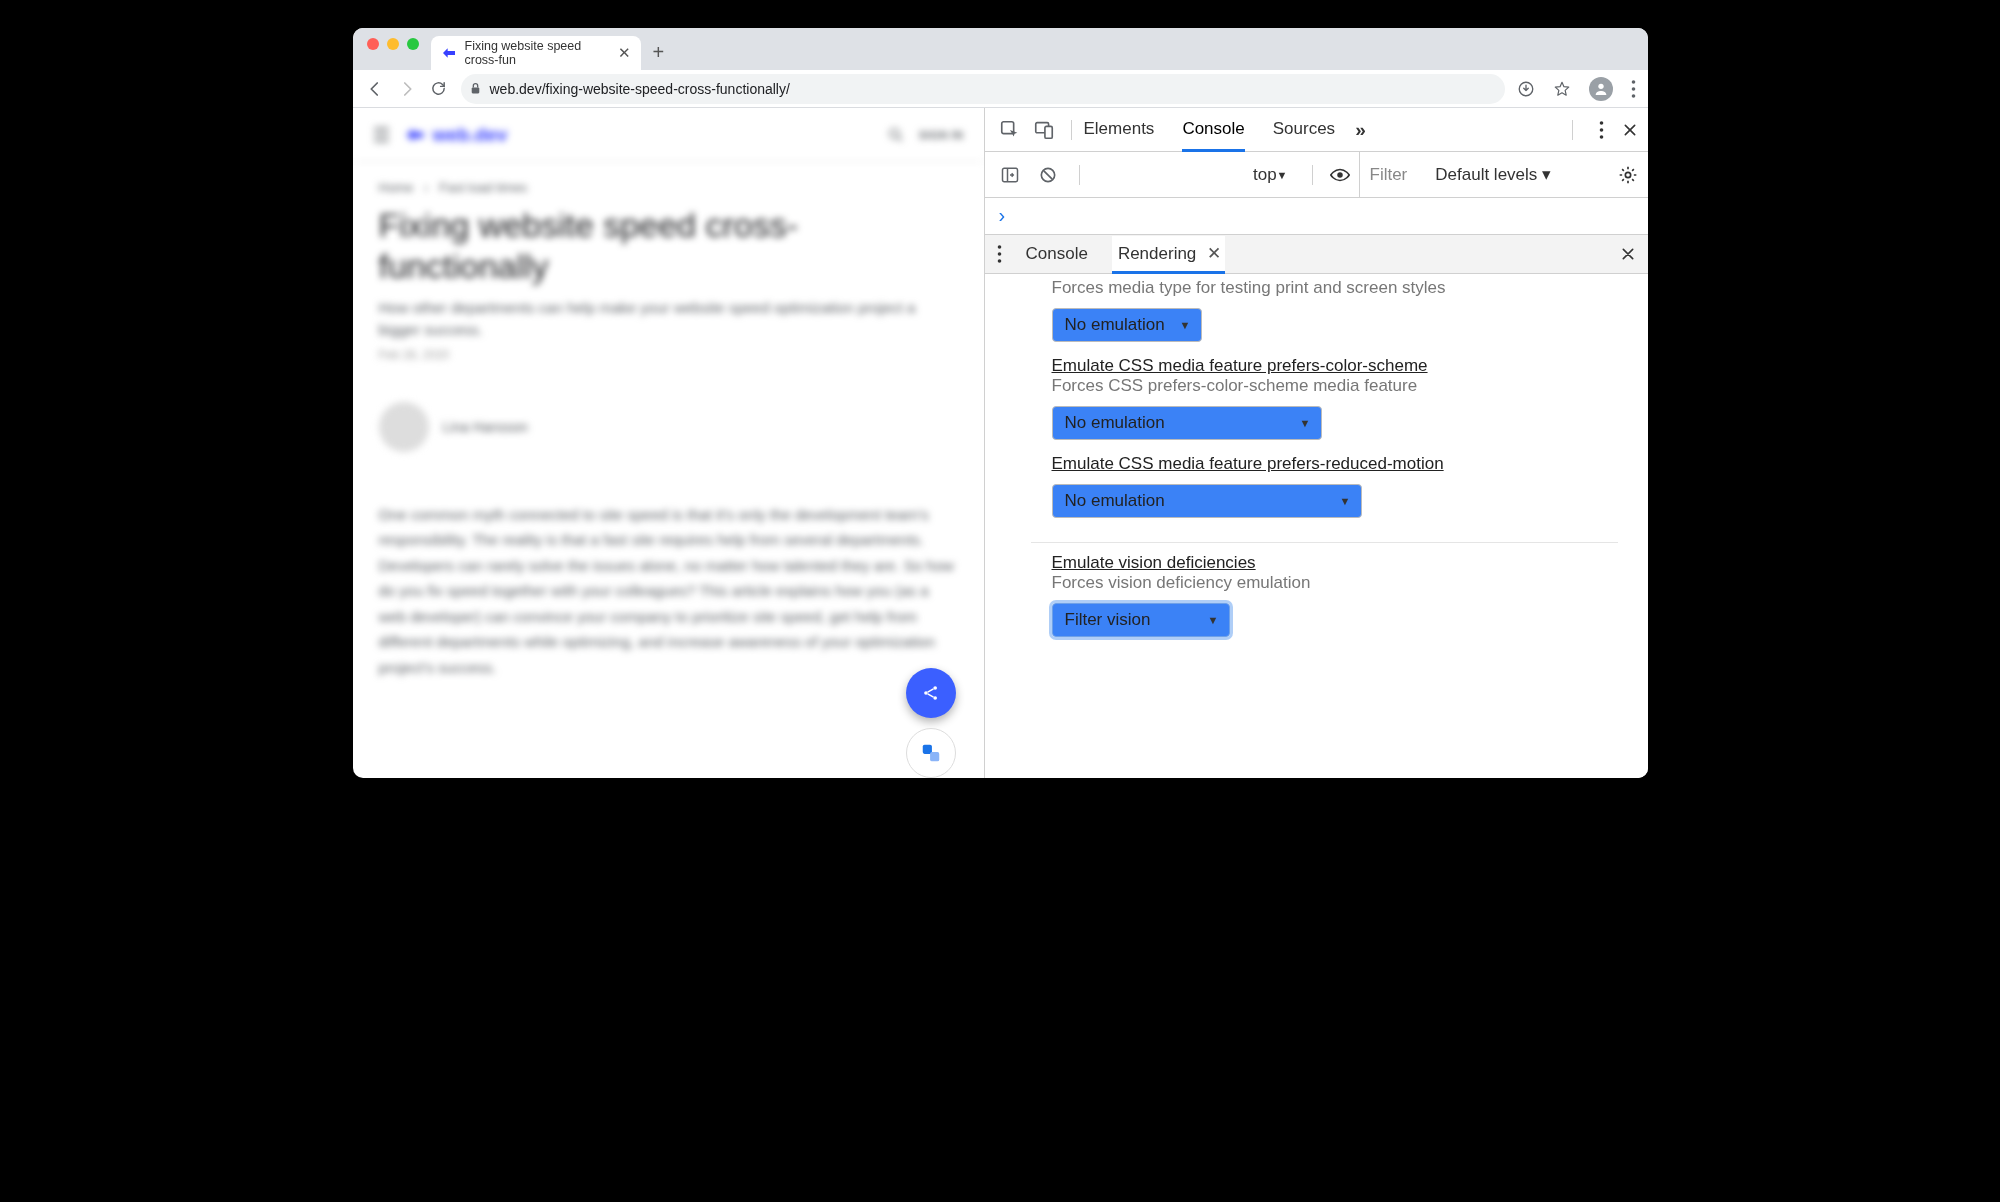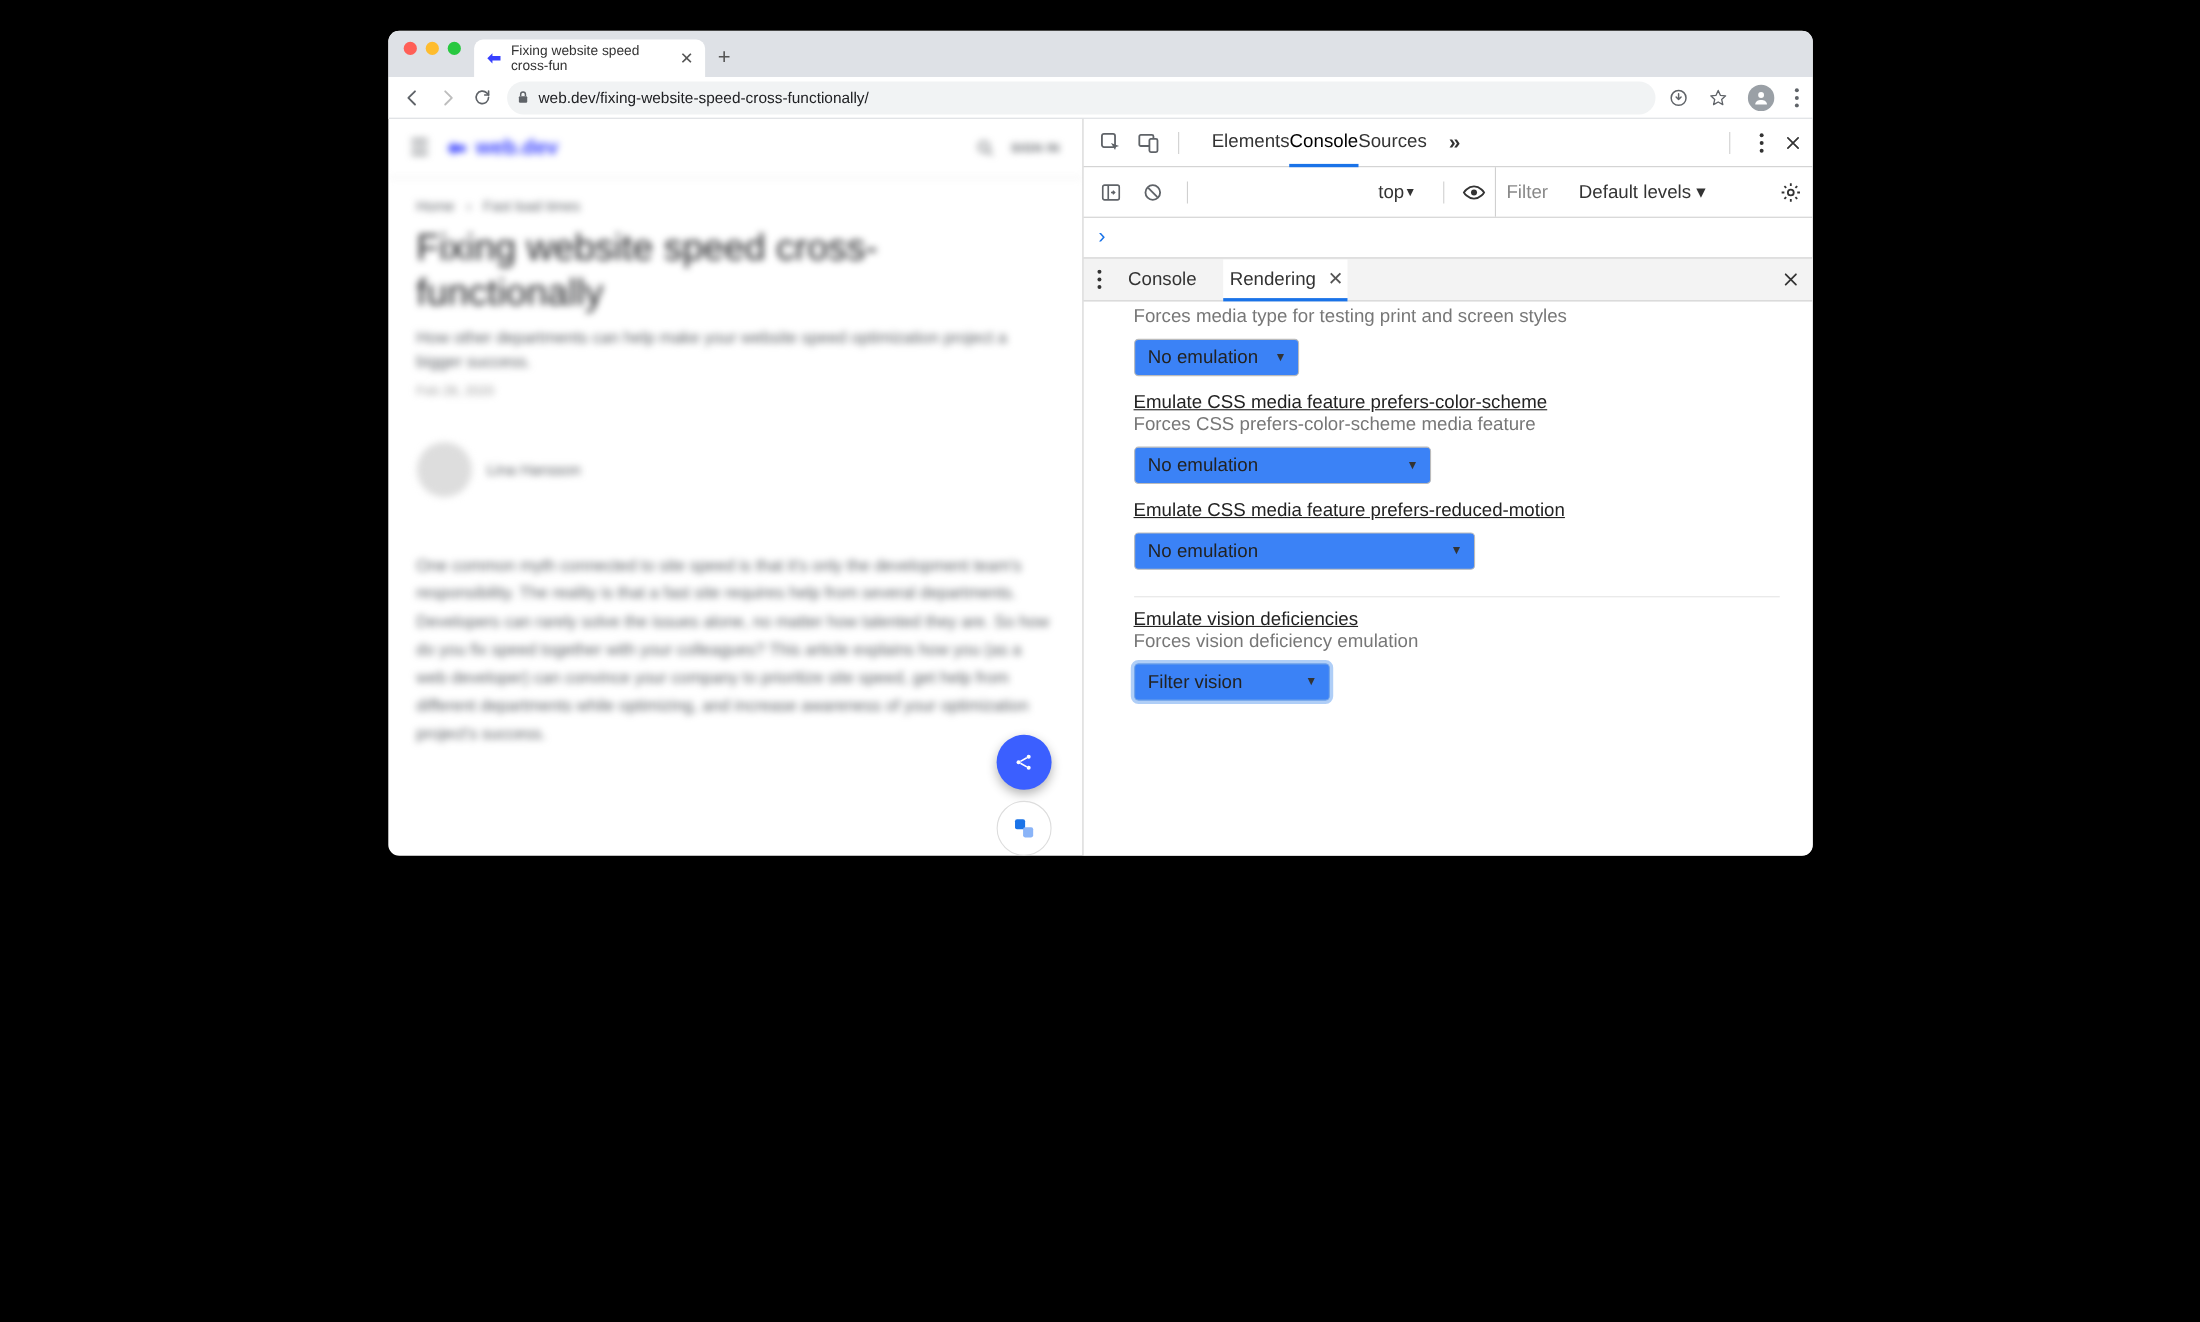--- a/index.html
+++ b/index.html
@@ -72,41 +72,41 @@
 .author .nm { font-size:14px; color:#5f6368;}
 .body-text { padding:50px 26px 30px; font-size:15px; color:#5f6368; line-height:1.7;}
 .fab { position:absolute; right:28px; bottom:60px; width:50px;height:50px;border-radius:50%; background:#3b5fff; display:flex;align-items:center;justify-content:center;color:#fff; font-size:20px; box-shadow:0 4px 10px rgba(0,0,0,.3);}
 .fab2 { position:absolute; right:28px; bottom:0px; width:50px;height:50px;border-radius:50%; background:#fff; border:1px solid #ddd; display:flex;align-items:center;justify-content:center;color:#1a73e8;}
 
 
 .devtools { flex:1; display:flex; flex-direction:column; background:#fff; }
 .dt-top { height:44px; border-bottom:1px solid #d0d0d0; display:flex; align-items:center; padding:0 10px; gap:4px;}
 .dt-ic { width:30px; display:flex; justify-content:center; color:#5f6368; }
 .dt-sep { width:1px; height:20px; background:#d0d0d0; margin:0 8px;}
-.dt-tabs { display:flex; margin-left:18px; font-size:17px; color:#333;}
+.dt-tabs { display:flex; gap:28px; font-size:17px; color:#333;}
 .dt-tab { padding:10px 0 10px; cursor:pointer;}
 .dt-tab.act { color:#000; border-bottom:3px solid #1a73e8; margin-bottom:-2px;}
 .dt-more { margin-left:16px; color:#333; font-size:19px; font-weight:700;}
 .dt-right { margin-left:auto; display:flex; gap:18px; color:#333; align-items:center;}
 .dt-console-bar { height:46px; border-bottom:1px solid #d0d0d0; display:flex; align-items:center; padding:0 10px; gap:8px;}
 .ctx { flex:0 0 200px; height:30px; border:none; padding:0 8px; font-size:17px; color:#333; display:flex; align-items:center; justify-content:flex-end;}
 .eye { color:#333;}
 .filt { border-left:1px solid #d0d0d0; height:100%; display:flex; align-items:center; padding:0 10px; color:#888; font-size:17px;}
 .levels { padding-left:10px; font-size:17px; color:#333;}
 .gear { margin-left:auto; color:#333; font-size:19px;}
 .dt-consolearea { height:36px; padding:6px 14px;}
 .prompt { color:#1a73e8; font-size:20px;}
 .drawer-tabs { height:40px; border-top:1px solid #d0d0d0; border-bottom:1px solid #d0d0d0; background:#f3f3f3; display:flex; align-items:center; gap:24px; padding:0 12px; font-size:17px;}
 .drawer-tabs .ddots { color:#333;}
 .dtt { cursor:pointer; color:#333; padding:7px 0;}
 .dtt.act { border-bottom:3px solid #1a73e8; margin-bottom:-2px; background:#fff; padding-left:6px; padding-right:4px;}
 .dtt .dx { margin-left:6px; color:#555;}
 .drawer-close { margin-left:auto; color:#333; font-size:19px;}
 .drawer-body { flex:1; overflow-y:auto; padding:4px 30px 30px 46px; }
-.section { padding:14px 0 0;}
+.section { padding:14px 0 0;margin-left:21px;}
 .sec-title { font-size:17px; color:#222;text-decoration:underline;}
 .sec-desc { font-size:17px; color:#777; margin-top:0px;}
 .sel { margin-top:10px; display:inline-flex; align-items:center; justify-content:space-between; border:1px solid #bbb; border-radius:4px; height:34px; padding:0 10px 0 12px; font-size:17px; color:#222; background:#3b82f6; min-width:150px;}
 .sel.md { width:270px;}
 .sel.md2 { width:310px;}
 .sel .caret { font-size:11px; color:#333;}
 .sel.focus { outline:3px solid rgba(26,115,232,.35); border-color:#6ea1e8;}
 .hr { border:none; border-top:1px solid #e5e5e5; margin:24px 0 6px;}
 svg { display:block;}
 </style>

